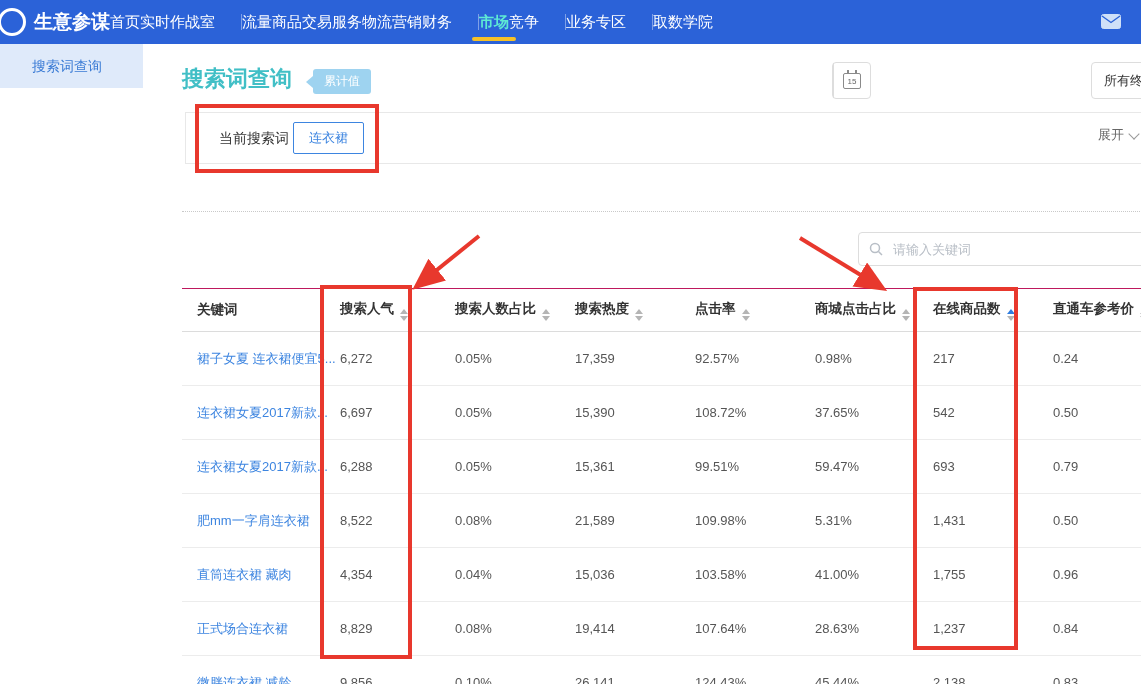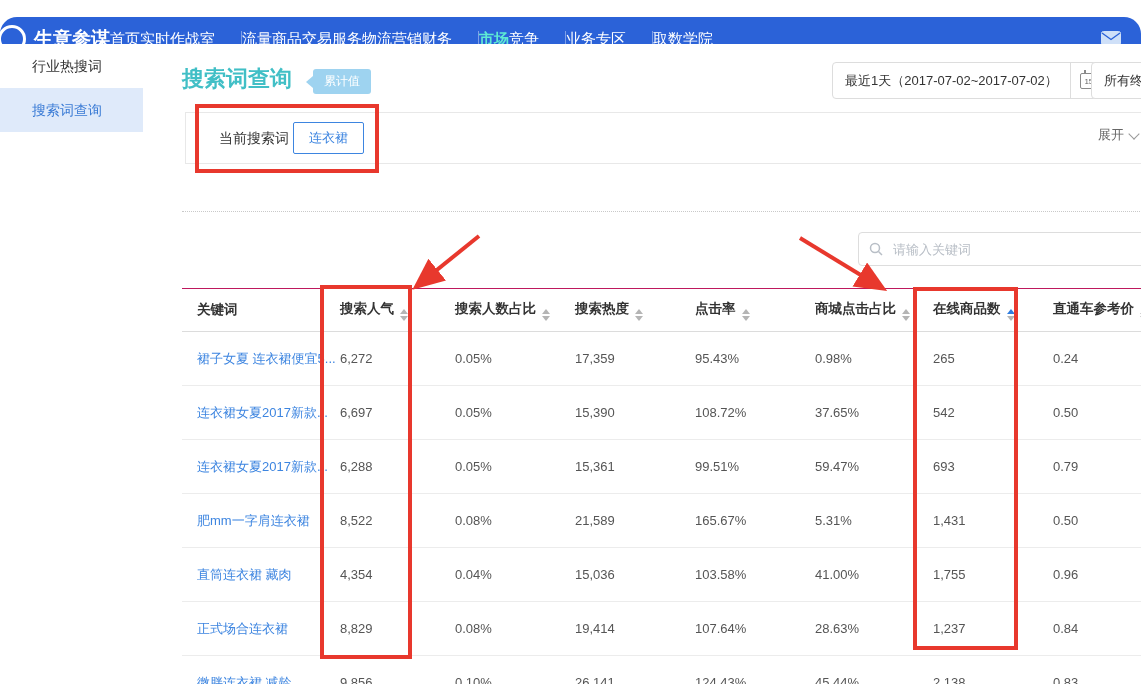--- a/index.html
+++ b/index.html
@@ -1,22 +1,22 @@
 <!DOCTYPE html>
 <html><head>
 <meta charset="utf-8">
 <style>
   html,body{margin:0;padding:0;}
   body{
     width:1141px;height:684px;overflow:hidden;position:relative;background:#fff;
     font-family:"Liberation Sans","DejaVu Sans",sans-serif;color:#333;
   }
   
-  .topnav{position:absolute;left:0;top:17px;width:1141px;height:44px;background:#2b62d8;
-    display:flex;align-items:center;color:#fff;white-space:nowrap;border-radius:17px;}
+  .topnav{position:absolute;left:0;top:0;width:1141px;height:44px;background:#2b62d8;
+    display:flex;align-items:center;color:#fff;white-space:nowrap;}
   .logo{display:flex;align-items:center;margin-left:12px;font-size:19px;font-weight:bold;}
   .logo-ring{width:22px;height:22px;border:3px solid #fff;border-radius:50%;margin-left:-14px;margin-right:8px;}
   .nav-item{font-size:15px;cursor:pointer;position:relative;padding:11px 0;}
   .nav-item.active{color:#5eead4;font-weight:bold;}
   .nav-item.active .underline{position:absolute;left:50%;transform:translateX(-50%);bottom:2px;width:44px;height:4px;background:#f6c128;border-radius:2px;}
   .nav-divider{width:1px;height:16px;background:rgba(255,255,255,.4);margin-left:26px;}
   .nav-mail{position:absolute;right:20px;top:14px;}
   
   .sidebar{position:absolute;left:0;top:44px;width:143px;height:640px;background:#fff;border-right:1px solid #e4e7ec;}
   .side-group{padding:12px 0 11px 14px;height:18px;display:flex;align-items:center;color:#9aa2ad;font-size:13px;}
@@ -103,30 +103,28 @@
   <div class="nav-item"><span>学院</span></div>
   <div class="nav-mail">
     <svg width="20" height="15" viewBox="0 0 20 15">
         <rect x="0.5" y="0.5" width="19" height="14" rx="2" fill="#cfe0f8" stroke="#cfe0f8"></rect>
         <path d="M1 2 L10 8.5 L19 2" fill="none" stroke="#2b62d8" stroke-width="1.4"></path>
       </svg>
   </div>
 </div>
 
 <div class="sidebar">
-  <div class="side-item"><span>行业热搜词</span></div>
   <div class="side-item active"><span>搜索词查询</span></div>
 </div>
 
 <div class="main">
   <div class="page-title">搜索词查询</div>
   <div class="badge">累计值</div>
 
   <div class="date-ctl">
-    <span class="date-text">最近1天（2017-07-02~2017-07-02）</span>
     <span class="date-cal">
       <span class="cal-icon">15</span>
     </span>
   </div>
   <div class="terminal-btn">
     <span>所有终端</span>
   </div>
 
   <div class="filter-panel">
     <span class="filter-label">当前搜索词：</span>
@@ -194,23 +192,23 @@
                 <i class="dn"></i>
               </span></th>
         </tr>
       </thead>
       <tbody id="tbody">
           <tr>
     <td><a>裙子女夏 连衣裙便宜5...</a></td>
     <td><span>6,272</span></td>
     <td><span>0.05%</span></td>
     <td><span>17,359</span></td>
-    <td><span>95.43%</span></td>
+    <td><span>92.57%</span></td>
     <td><span>0.98%</span></td>
-    <td><span>265</span></td>
+    <td><span>217</span></td>
     <td><span>0.24</span></td>
   </tr>
           <tr>
     <td><a>连衣裙女夏2017新款...</a></td>
     <td><span>6,697</span></td>
     <td><span>0.05%</span></td>
     <td><span>15,390</span></td>
     <td><span>108.72%</span></td>
     <td><span>37.65%</span></td>
     <td><span>542</span></td>
@@ -224,21 +222,21 @@
     <td><span>99.51%</span></td>
     <td><span>59.47%</span></td>
     <td><span>693</span></td>
     <td><span>0.79</span></td>
   </tr>
           <tr>
     <td><a>肥mm一字肩连衣裙</a></td>
     <td><span>8,522</span></td>
     <td><span>0.08%</span></td>
     <td><span>21,589</span></td>
-    <td><span>165.67%</span></td>
+    <td><span>109.98%</span></td>
     <td><span>5.31%</span></td>
     <td><span>1,431</span></td>
     <td><span>0.50</span></td>
   </tr>
           <tr>
     <td><a>直筒连衣裙 藏肉</a></td>
     <td><span>4,354</span></td>
     <td><span>0.04%</span></td>
     <td><span>15,036</span></td>
     <td><span>103.58%</span></td>

